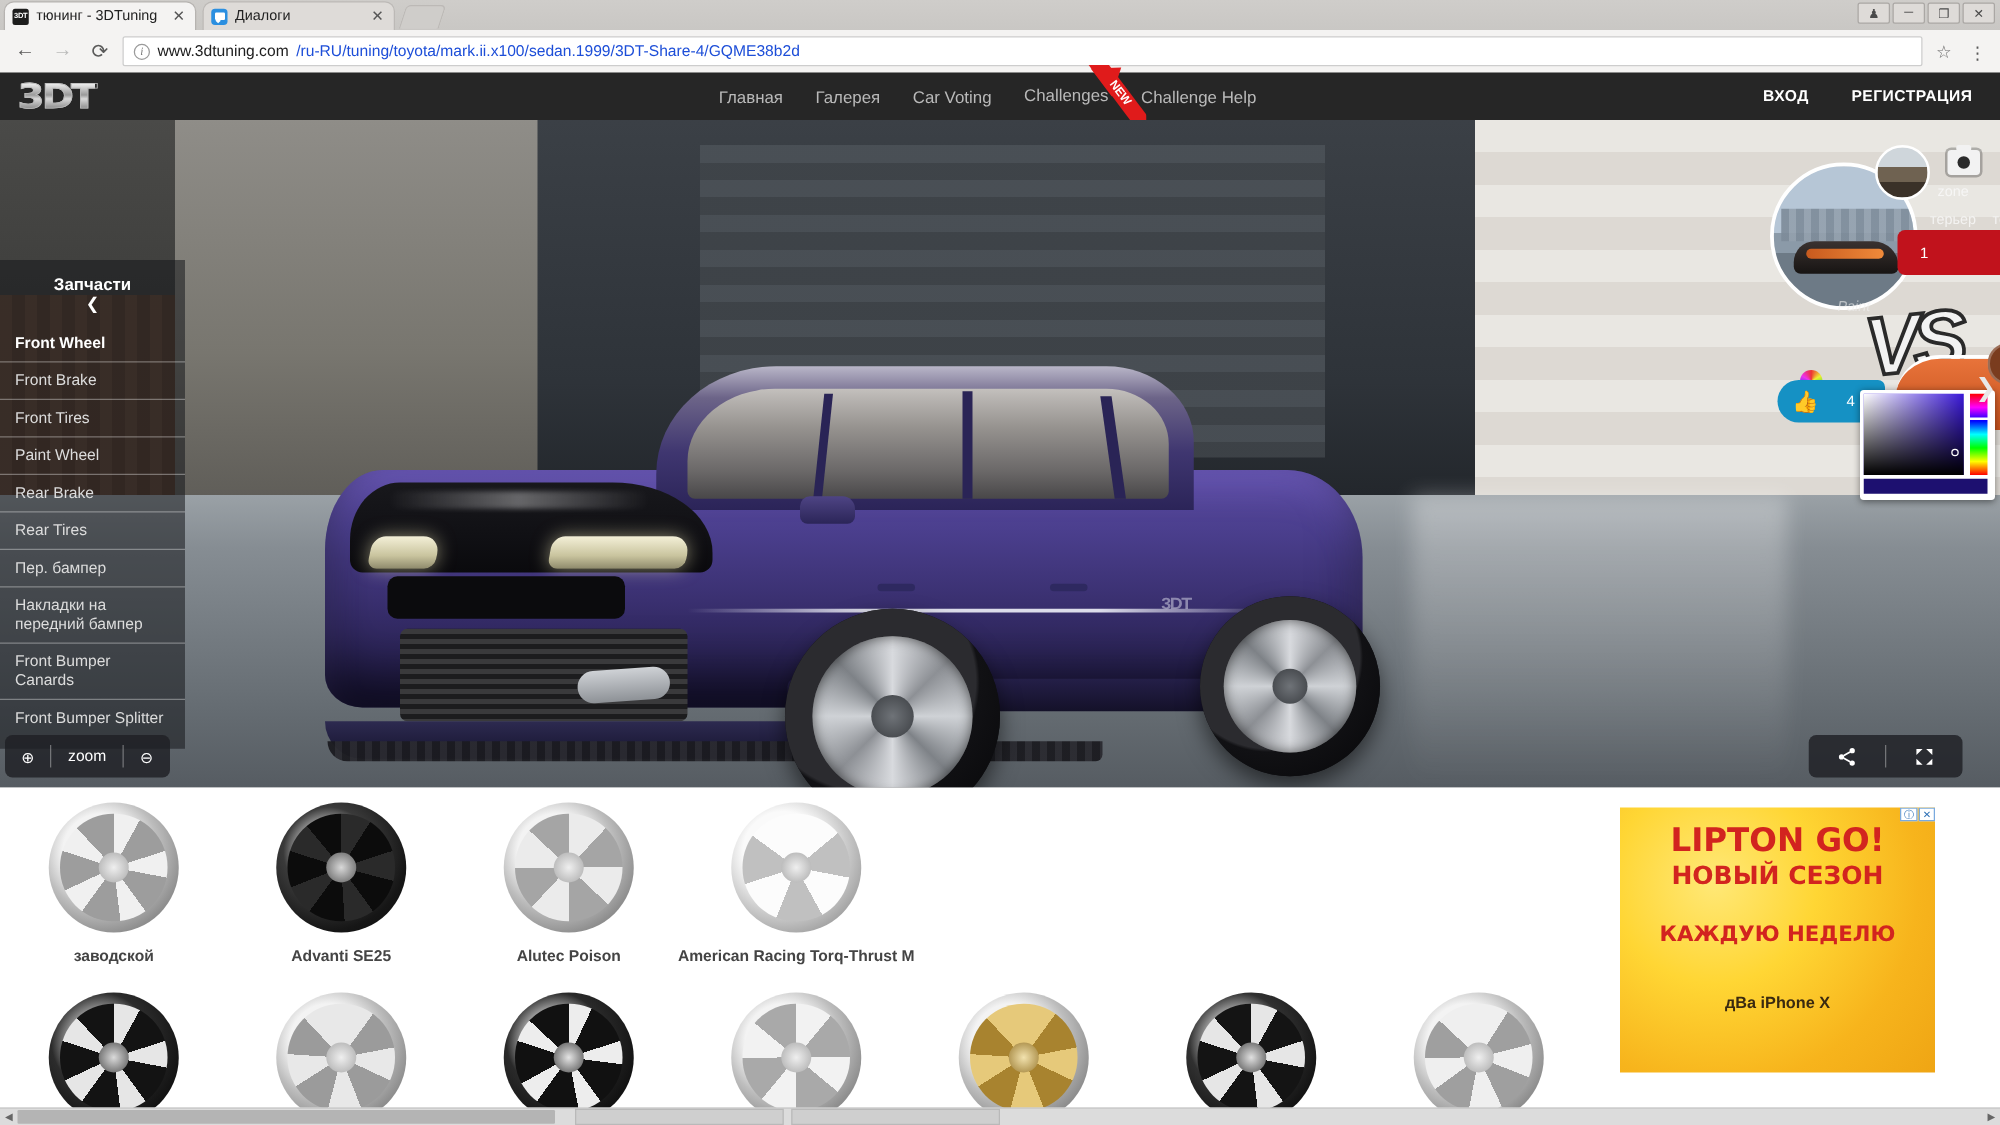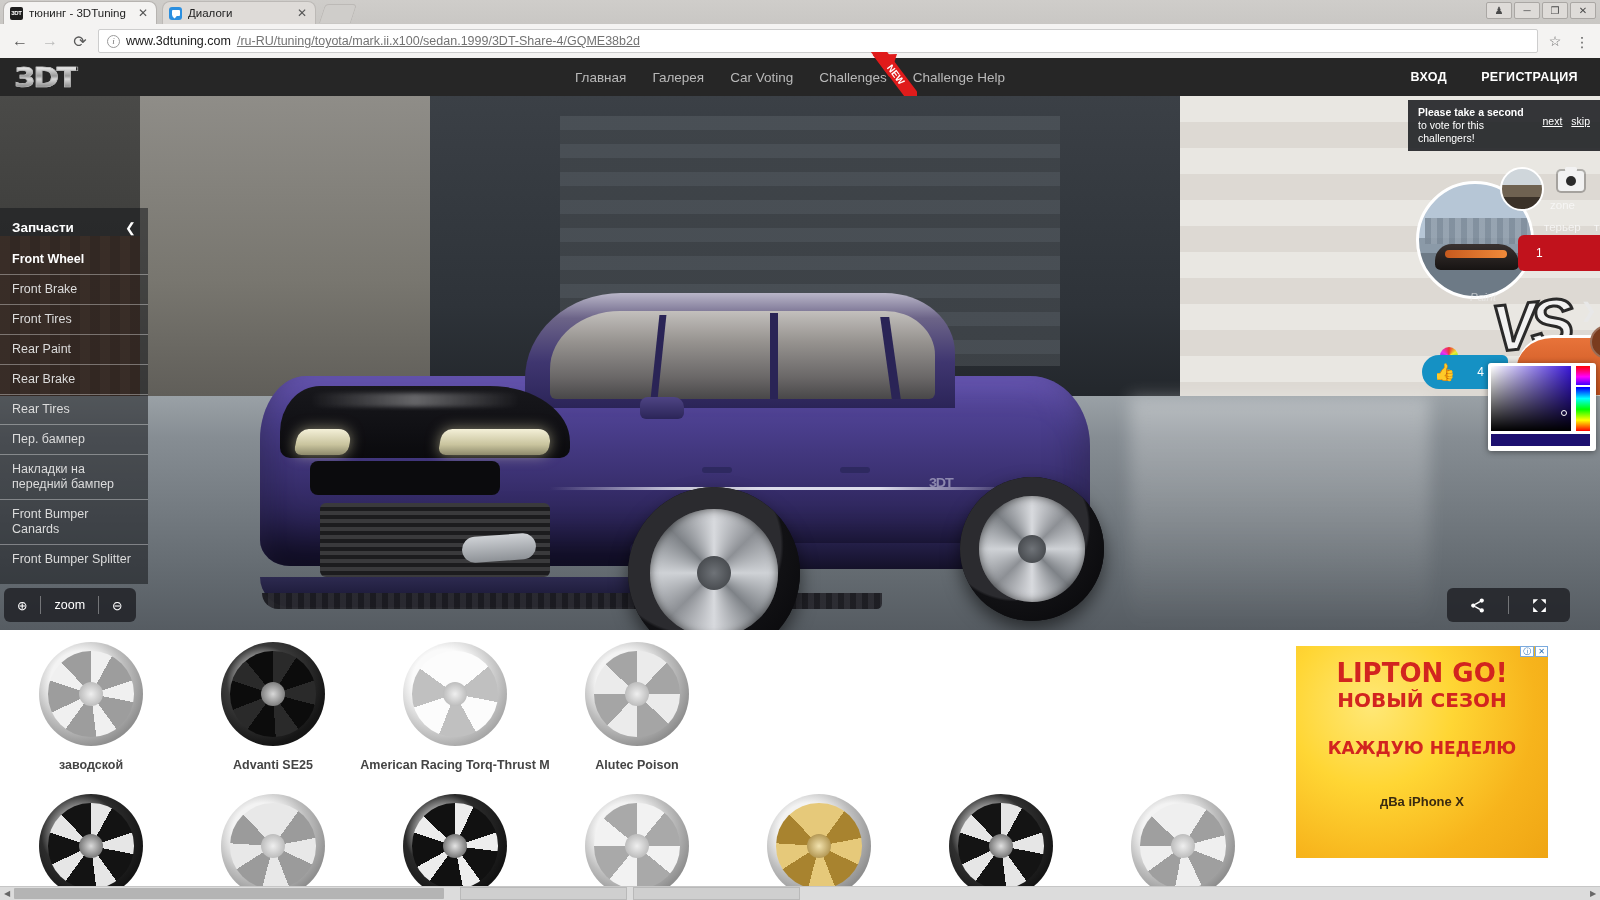--- a/index.html
+++ b/index.html
@@ -36,21 +36,21 @@
                      display: flex; align-items: center; justify-content: center; font-size: 10px; color: #4a4a4a; }
 
   .toolbar { position: absolute; top: 24px; left: 0; width: 1600px; height: 34px; background: #f4f3f2; display: flex; align-items: center; padding: 0 8px; gap: 6px; }
   .navbtn { width: 24px; height: 24px; display: flex; align-items: center; justify-content: center; font-size: 16px; color: #5a5a5a; }
   .navbtn.dim { color: #bbb; }
   .omnibox { flex: 1 1 auto; height: 24px; background: #fff; border: 1px solid #cdcdcd; border-radius: 2px;
              display: flex; align-items: center; padding: 0 8px; gap: 6px; font-size: 12.5px; }
   .info-icon { width: 13px; height: 13px; border: 1px solid #9a9a9a; border-radius: 50%; font-size: 9px; color: #777;
                display: flex; align-items: center; justify-content: center; font-style: italic; font-family: "Liberation Serif", serif; }
   .url-host { color: #202020; }
-  .url-path { color: #737373; text-decoration: underline; }
+  .url-path { color: #1d4ed8; }
   .star-icon { width: 22px; text-align: center; color: #6b6b6b; font-size: 14px; }
   .menu-dots { width: 20px; text-align: center; color: #5a5a5a; font-size: 14px; letter-spacing: 0; line-height: 5px; padding-top:2px;}
 
   
   .site-header { position: absolute; top: 58px; left: 0; width: 1600px; height: 38px; background: #262626; display: flex; align-items: center; }
   .logo { position: absolute; left: 14px; top: 4px; font-size: 27px; font-weight: bold; letter-spacing: -2px; font-family: "DejaVu Sans", sans-serif;
           background: linear-gradient(#ffffff 10%, #9a9a9a 45%, #d9d9d9 55%, #6e6e6e 90%);
           -webkit-background-clip: text; background-clip: text; color: transparent;
           -webkit-text-stroke: 0.6px #bcbcbc; transform: scaleX(1.15); transform-origin: left; }
   .mainnav { position: absolute; left: 575px; top: 0; height: 38px; display: flex; align-items: center; gap: 26px; }
@@ -141,21 +141,21 @@
       background: radial-gradient(circle at 38% 34%, #2b2b2f 0 56%, #111114 58%, #060608 100%); }
   .wheel .rim { position: absolute; inset: 13%; border-radius: 50%;
       background: conic-gradient(#d8dade, #8d9095, #cfd2d6, #7e8287, #d8dade, #8d9095, #cfd2d6, #7e8287, #d8dade);
       box-shadow: inset 0 0 10px rgba(0,0,0,.6); }
   .wheel .hub { position: absolute; inset: 40%; border-radius: 50%; background: radial-gradient(circle, #6f7378, #3a3d41); }
   .wheel-front { left: 378px; top: 206px; width: 172px; height: 172px; }
   .wheel-rear { left: 710px; top: 196px; width: 144px; height: 144px; }
 
   
   .parts-panel { position: absolute; left: 0; top: 112px; width: 148px; background: rgba(22,24,28,.55); padding: 8px 0 10px; }
-  .parts-head { display: flex; align-items: center; justify-content: space-between; padding: 4px 12px 10px; }
+  .parts-head { display: flex; align-items: center; justify-content: space-between; padding: 4px 12px 10px; flex-direction: column; }
   .parts-title { color: #fff; font-size: 13.5px; font-weight: bold; }
   .parts-collapse { color: #fff; font-size: 13px; }
   .part-item { display: block; color: #dcdcdc; font-size: 12.5px; padding: 7px 12px; border-bottom: 1px solid rgba(255,255,255,.35); line-height: 15px; }
   .part-item.active { color: #fff; font-weight: bold; }
   .part-item:last-child { border-bottom: none; }
 
   
   .zoombar { position: absolute; left: 4px; bottom: 8px; height: 34px; background: rgba(30,32,36,.82); border-radius: 6px;
              display: flex; align-items: center; color: #fff; font-size: 12.5px; }
   .zoombar .zb { padding: 0 13px; display: flex; align-items: center; }
@@ -364,21 +364,21 @@
     </div>
 
     <div class="parts-panel">
       <div class="parts-head">
         <span class="parts-title">Запчасти</span>
         <span class="parts-collapse">❮</span>
       </div>
       <a class="part-item active">Front Wheel</a>
       <a class="part-item">Front Brake</a>
       <a class="part-item">Front Tires</a>
-      <a class="part-item">Rear Paint</a>
+      <a class="part-item">Paint Wheel</a>
       <a class="part-item">Rear Brake</a>
       <a class="part-item">Rear Tires</a>
       <a class="part-item">Пер. бампер</a>
       <a class="part-item">Накладки на передний бампер</a>
       <a class="part-item">Front Bumper Canards</a>
       <a class="part-item">Front Bumper Splitter</a>
     </div>
 
     <div class="zoombar">
       <span class="zb">⊕</span>
@@ -399,30 +399,20 @@
       </span>
       <span class="sep"></span>
       <span class="tb">
         <svg width="17" height="17" viewBox="0 0 24 24" fill="#fff">
             <path d="M3 3h7L3 10zM21 3v7l-7-7zM3 21v-7l7 7zM21 21h-7l7-7z"></path>
           </svg>
       </span>
     </div>
 
     <div class="vote-overlay">
-      <div class="vote-tip">
-        <span class="vote-tip-text">
-          <b>Please take a second</b>
-          <span>to vote for this challengers!</span>
-        </span>
-        <span class="vote-links">
-          <a href="#">next</a>
-          <a href="#">skip</a>
-        </span>
-      </div>
 
       <div class="challenger-card">
         <div class="ch-photo">
           <span class="sky-city"></span>
           <span class="supercar"></span>
         </div>
         <div class="ch-badge"></div>
         <div class="cam-icon"></div>
         <div class="ghost-text gt-zone">zone</div>
         <div class="ghost-text gt-int">терьер</div>
@@ -470,33 +460,33 @@
       <div class="cat-item">
         <div class="cat-wheel">
           <span class="w-out" style="background:radial-gradient(circle at 40% 38%,#d8d8d8 0 20%,#3a3a3a 40%,#161616 70%,#0a0a0a 100%)"></span>
           <span class="w-face" style="background:conic-gradient(#2a2a2a 0 9%,#0c0c0c 9% 20%,#2a2a2a 20% 29%,#0c0c0c 29% 40%,#2a2a2a 40% 49%,#0c0c0c 49% 60%,#2a2a2a 60% 69%,#0c0c0c 69% 80%,#2a2a2a 80% 89%,#0c0c0c 89% 100%)"></span>
           <span class="w-hub" style="background:radial-gradient(circle,#d8d8d8,#5a5a5a)"></span>
         </div>
         <div class="cat-label">Advanti SE25</div>
       </div>
       <div class="cat-item">
         <div class="cat-wheel">
+          <span class="w-out"></span>
+          <span class="w-face" style="background:conic-gradient(#ebebeb 0 12%,#a5a5a5 12% 25%,#ebebeb 25% 37%,#a5a5a5 37% 50%,#ebebeb 50% 62%,#a5a5a5 62% 75%,#ebebeb 75% 87%,#a5a5a5 87% 100%)"></span>
+          <span class="w-hub"></span>
+        </div>
+        <div class="cat-label">Alutec Poison</div>
+      </div>
+      <div class="cat-item">
+        <div class="cat-wheel">
           <span class="w-out" style="background:radial-gradient(circle at 40% 38%,#fafafa 0 36%,#cccccc 56%,#a0a0a0 78%,#7e7e7e 100%)"></span>
           <span class="w-face" style="background:conic-gradient(#fcfcfc 0 14%,#c0c0c0 14% 28%,#fcfcfc 28% 42%,#c0c0c0 42% 56%,#fcfcfc 56% 70%,#c0c0c0 70% 85%,#fcfcfc 85% 100%)"></span>
           <span class="w-hub"></span>
         </div>
         <div class="cat-label">American Racing Torq-Thrust M</div>
-      </div>
-      <div class="cat-item">
-        <div class="cat-wheel">
-          <span class="w-out"></span>
-          <span class="w-face" style="background:conic-gradient(#ebebeb 0 12%,#a5a5a5 12% 25%,#ebebeb 25% 37%,#a5a5a5 37% 50%,#ebebeb 50% 62%,#a5a5a5 62% 75%,#ebebeb 75% 87%,#a5a5a5 87% 100%)"></span>
-          <span class="w-hub"></span>
-        </div>
-        <div class="cat-label">Alutec Poison</div>
       </div>
     </div>
 
     <div class="cat-row cat-row2">
       <div class="cat-item">
         <div class="cat-wheel">
           <span class="w-out" style="background:radial-gradient(circle at 40% 38%,#e0e0e0 0 18%,#2c2c2c 44%,#131313 74%,#070707 100%)"></span>
           <span class="w-face" style="background:conic-gradient(#e6e6e6 0 8%,#131313 8% 20%,#e6e6e6 20% 28%,#131313 28% 40%,#e6e6e6 40% 48%,#131313 48% 60%,#e6e6e6 60% 68%,#131313 68% 80%,#e6e6e6 80% 88%,#131313 88% 100%)"></span>
           <span class="w-hub" style="background:radial-gradient(circle,#dadada,#4f4f4f)"></span>
         </div>

